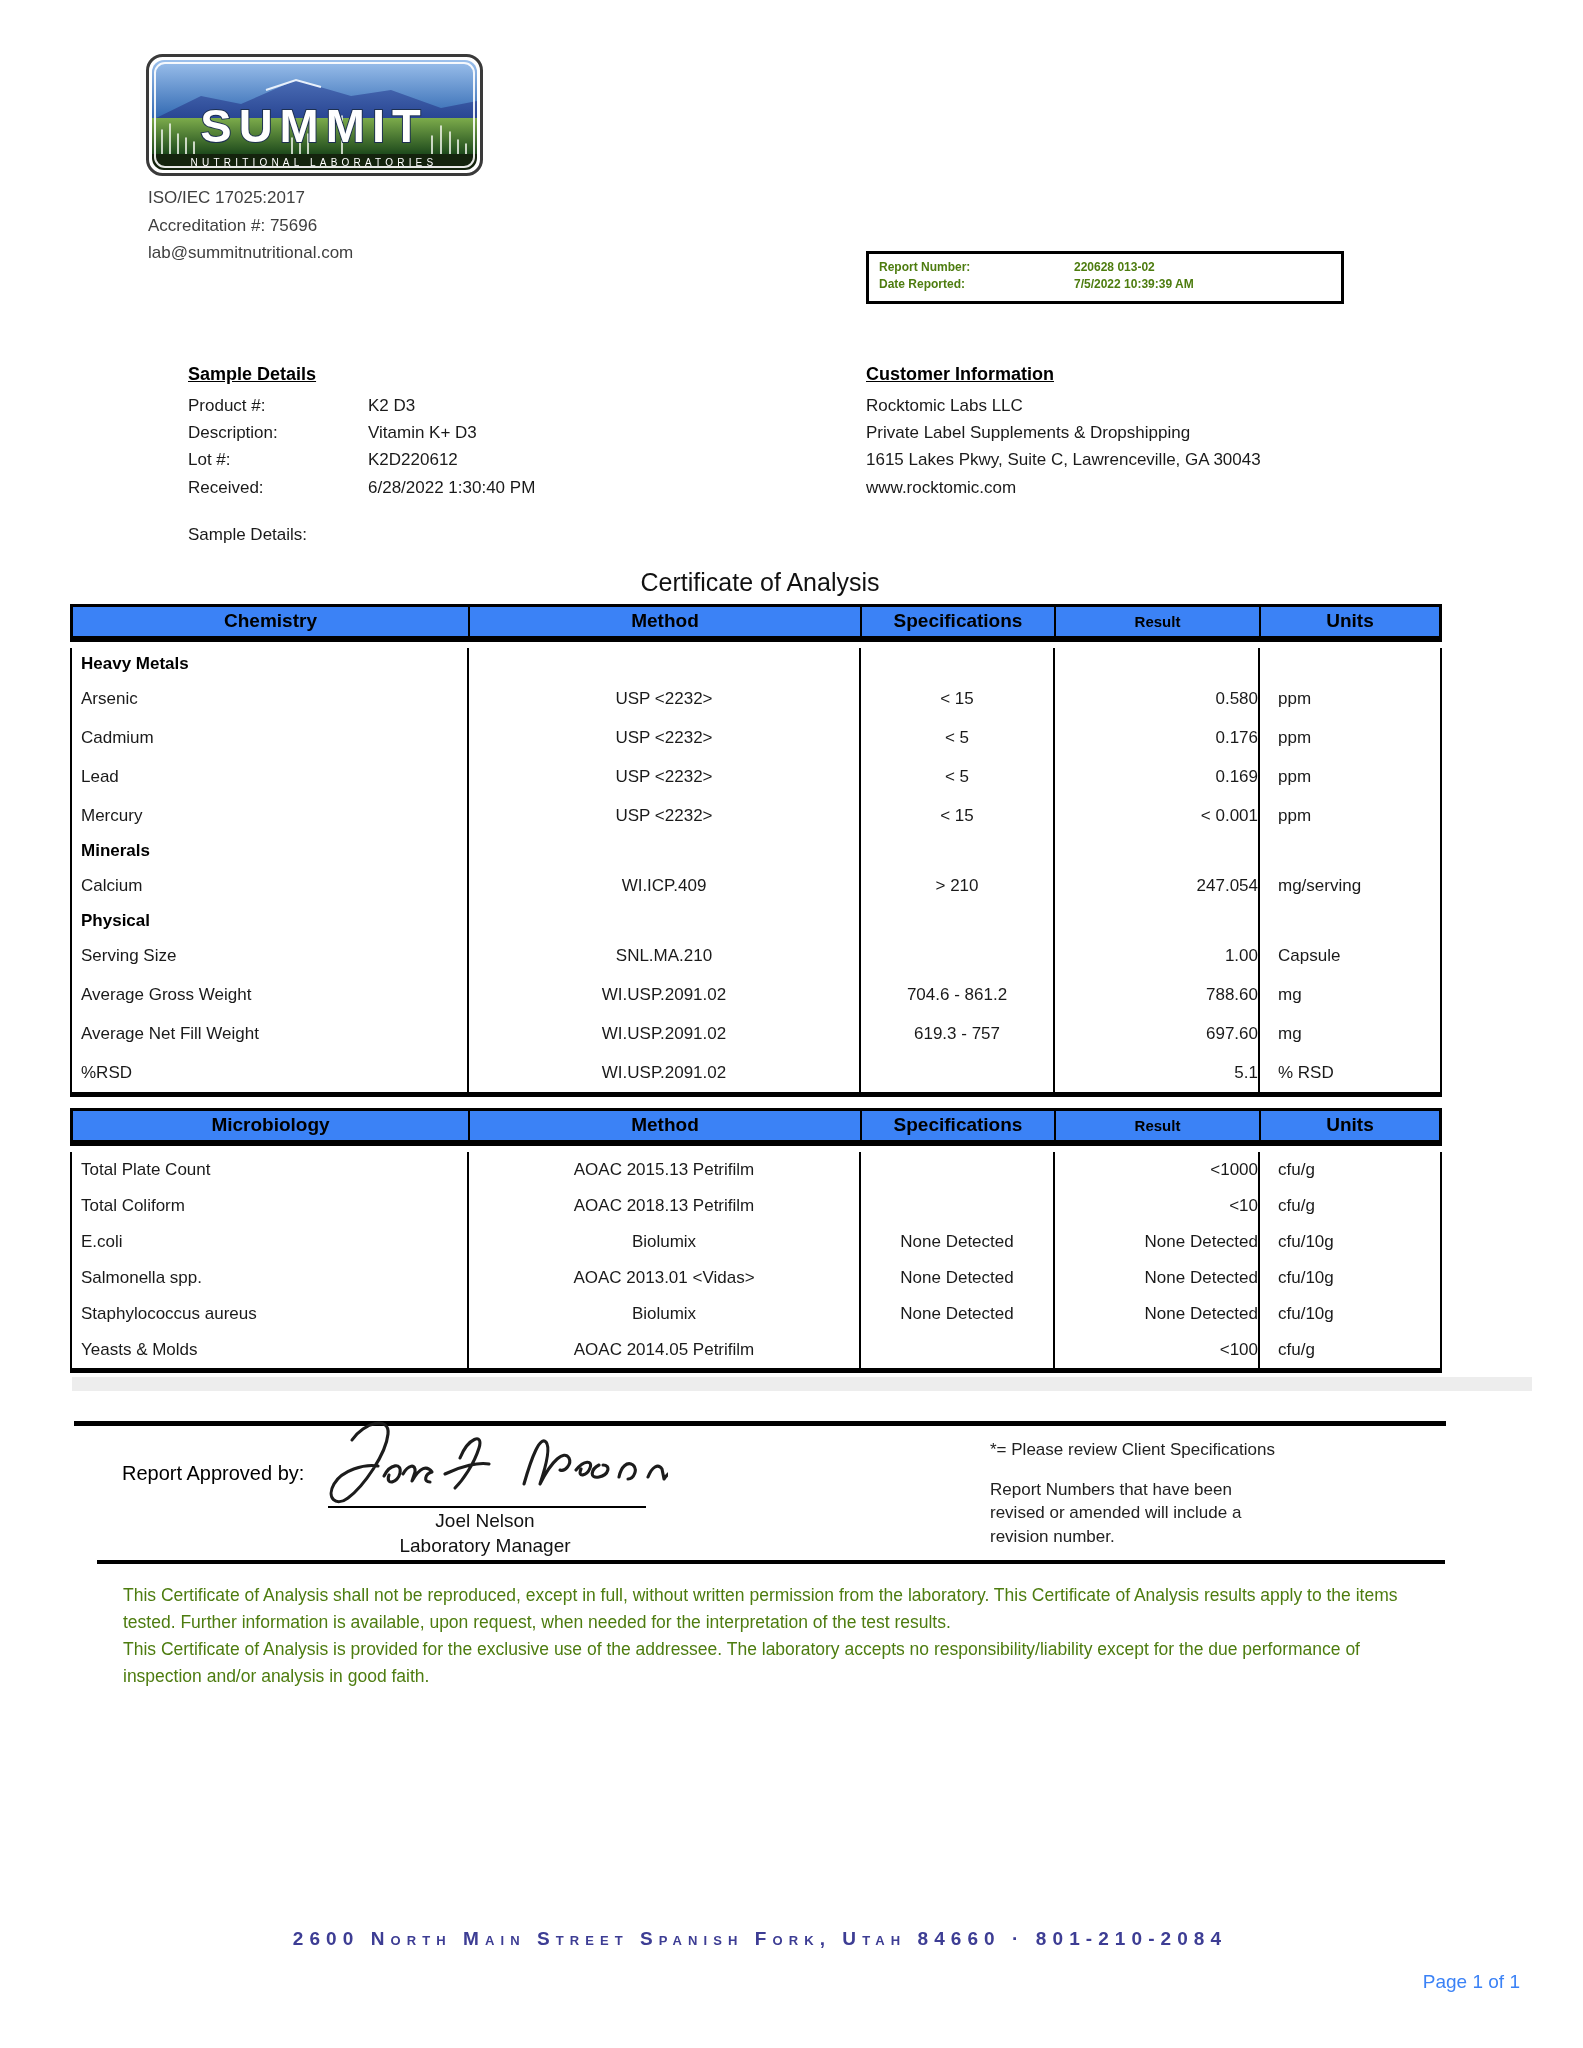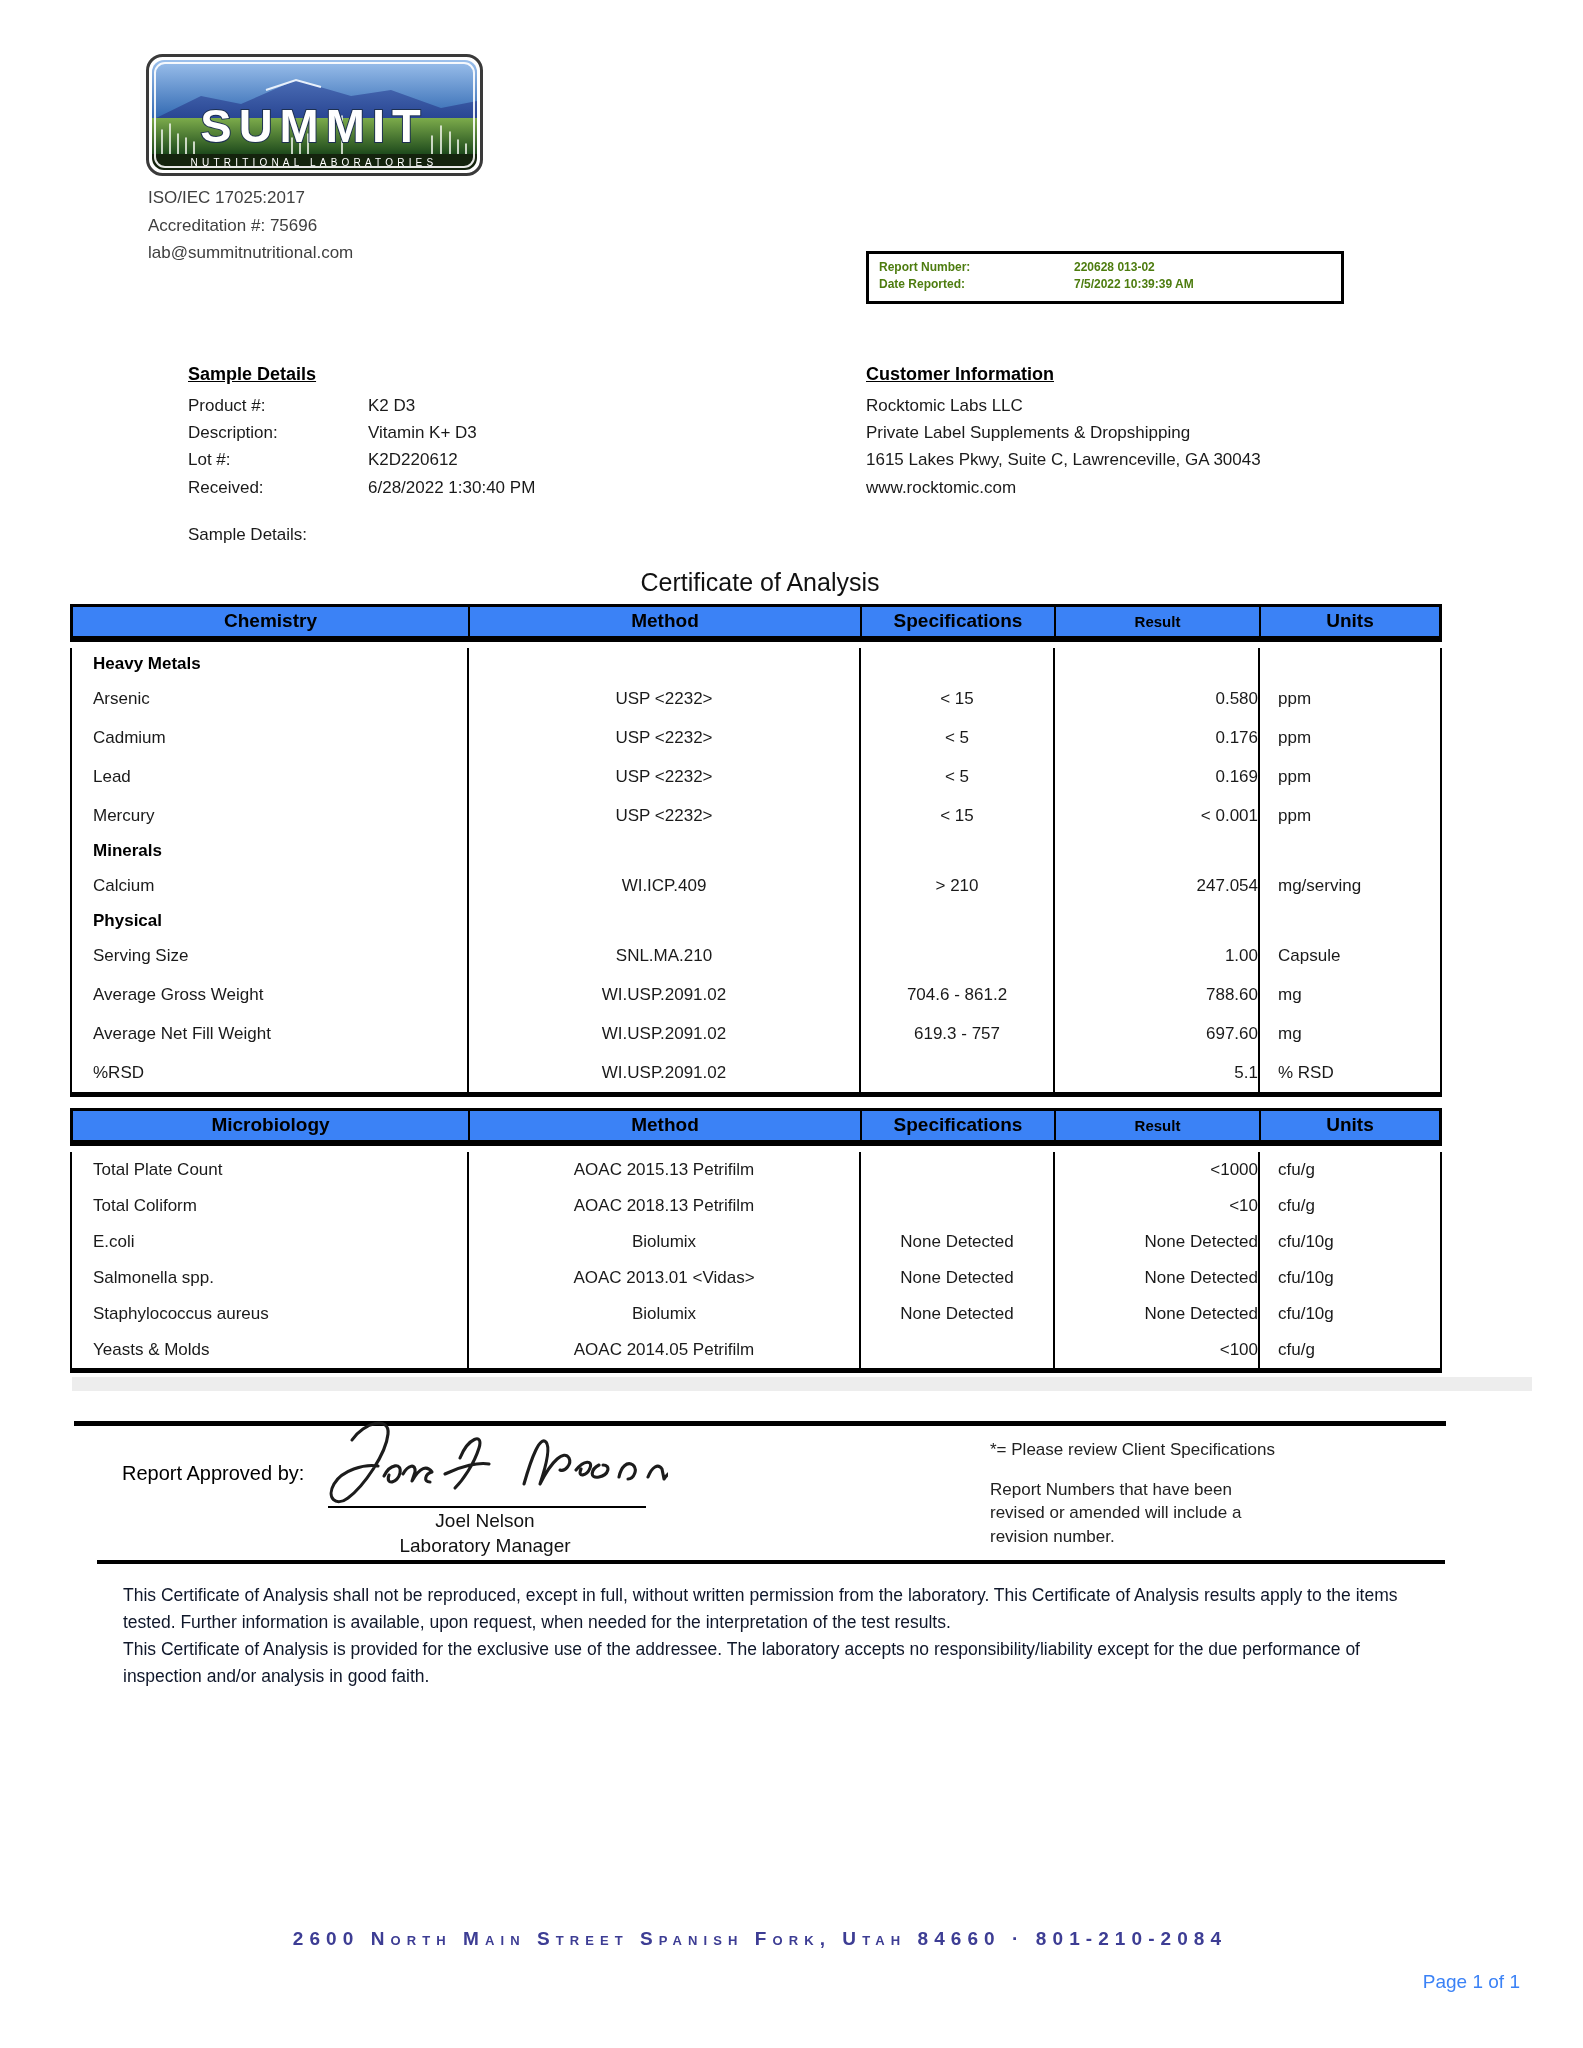--- a/index.html
+++ b/index.html
@@ -31,21 +31,21 @@
   
   .coa-table{left:70px;width:1372px;}
   .t-head,.t-row{display:grid;grid-template-columns:395px 392px 194px 205px 180px;}
   .t-head{border:3px solid #000;border-bottom:6px solid #000;background:#3b82f6;}
   .h-cell{display:flex;align-items:center;justify-content:center;font-weight:bold;font-size:19px;color:#000;padding:3px 0 4px 0;}
   .h-cell.c3{font-size:15px;}
   .h-cell + .h-cell{border-left:2px solid #000;}
   .t-body{margin-top:6px;border-left:2px solid #000;border-right:2px solid #000;border-bottom:5px solid #000;}
   .b-cell{display:flex;align-items:center;font-size:17px;overflow:hidden;}
   .b-cell + .b-cell{border-left:2px solid #000;}
-  .b-cell.c0{padding-left:21px;justify-content:flex-start;}
+  .b-cell.c0{padding-left:9px;justify-content:flex-start;}
   .b-cell.c1,.b-cell.c2{justify-content:center;}
   .b-cell.c3{justify-content:flex-end;}
   .b-cell.c4{justify-content:flex-start;padding-left:18px;}
   .t-row{height:39px;}
   .t-row.section{height:31px;}
   .t-row.section .b-cell.c0{font-weight:bold;font-size:17px;color:#000;}
   .micro .t-row{height:36px;}
 
   .shadow-bar{left:72px;top:1377px;width:1460px;height:14px;background:#ededed;}
 
@@ -55,21 +55,21 @@
   
   .approve-label{left:122px;top:1462px;font-size:20px;color:#000000;}
   .sig-svg{left:318px;top:1414px;width:350px;height:96px;}
   .sig-line{left:328px;top:1506px;width:318px;height:2px;background:#000;}
   .signer-name{left:330px;top:1510px;width:310px;text-align:center;font-size:19px;color:#111;}
   .signer-title{left:330px;top:1535px;width:310px;text-align:center;font-size:19px;color:#111;}
 
   .note-ast{left:990px;top:1440px;font-size:17px;color:#222;}
   .note-rev{left:990px;top:1478px;width:268px;font-size:17px;line-height:1.38;color:#222;}
 
-  .disclaimer{left:123px;top:1582px;width:1296px;font-size:17.5px;line-height:1.54;color:#0f172a;}
+  .disclaimer{left:123px;top:1582px;width:1296px;font-size:17.5px;line-height:1.54;color:#4d7c0f;}
   .disclaimer p{margin:0;}
 
   .footer-addr{left:40px;top:1928px;width:1440px;text-align:center;
     font-variant:small-caps;font-weight:600;font-size:19px;letter-spacing:0.32em;color:#3d3d94;}
   .page-num{left:1330px;top:1971px;width:190px;text-align:right;font-size:19px;color:#3b82f6;}
 </style>
 </head>
 <body>
 
 <div class="page">

